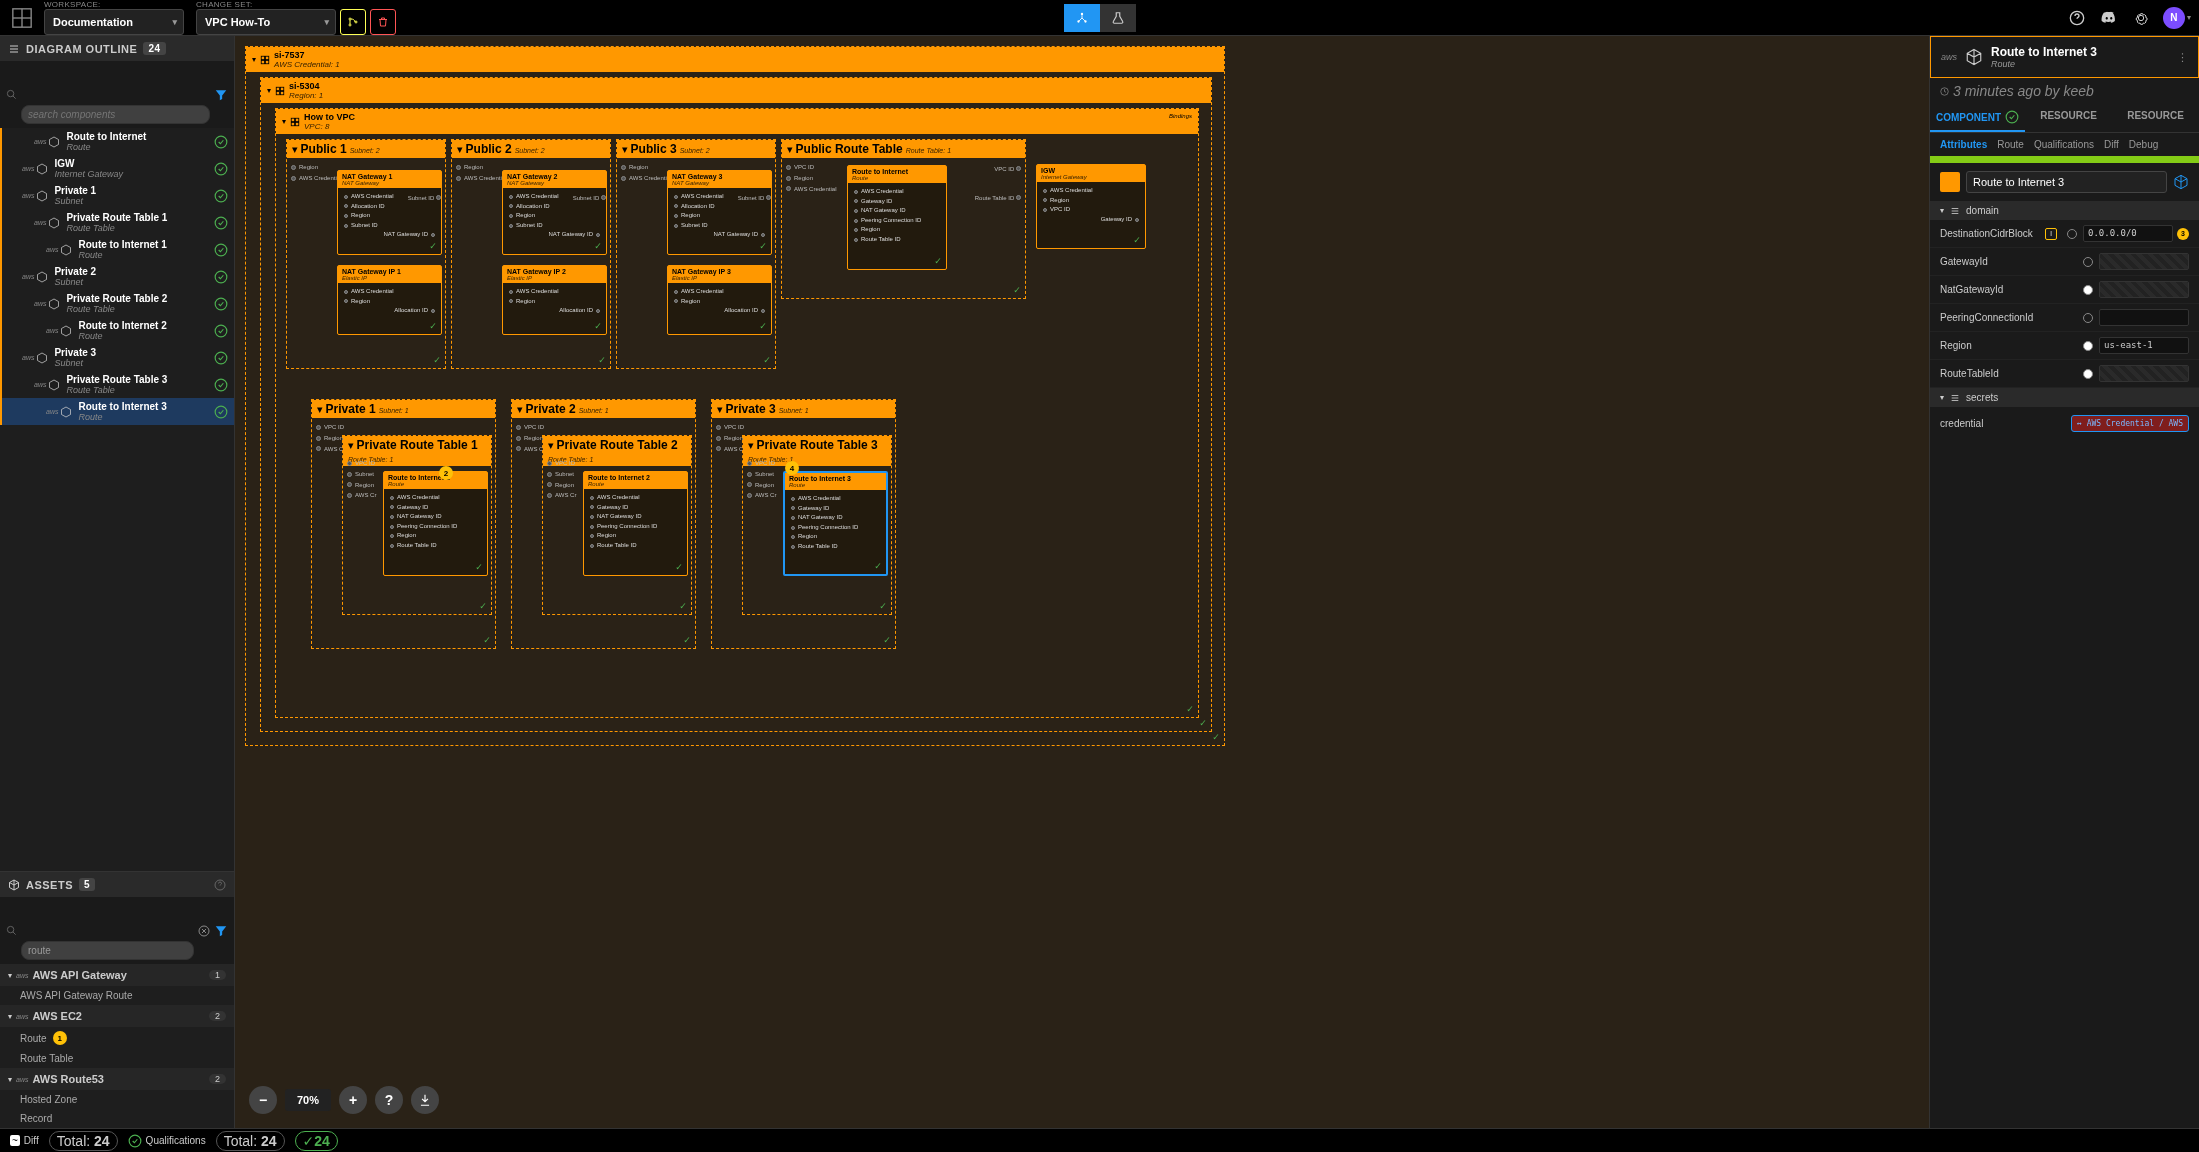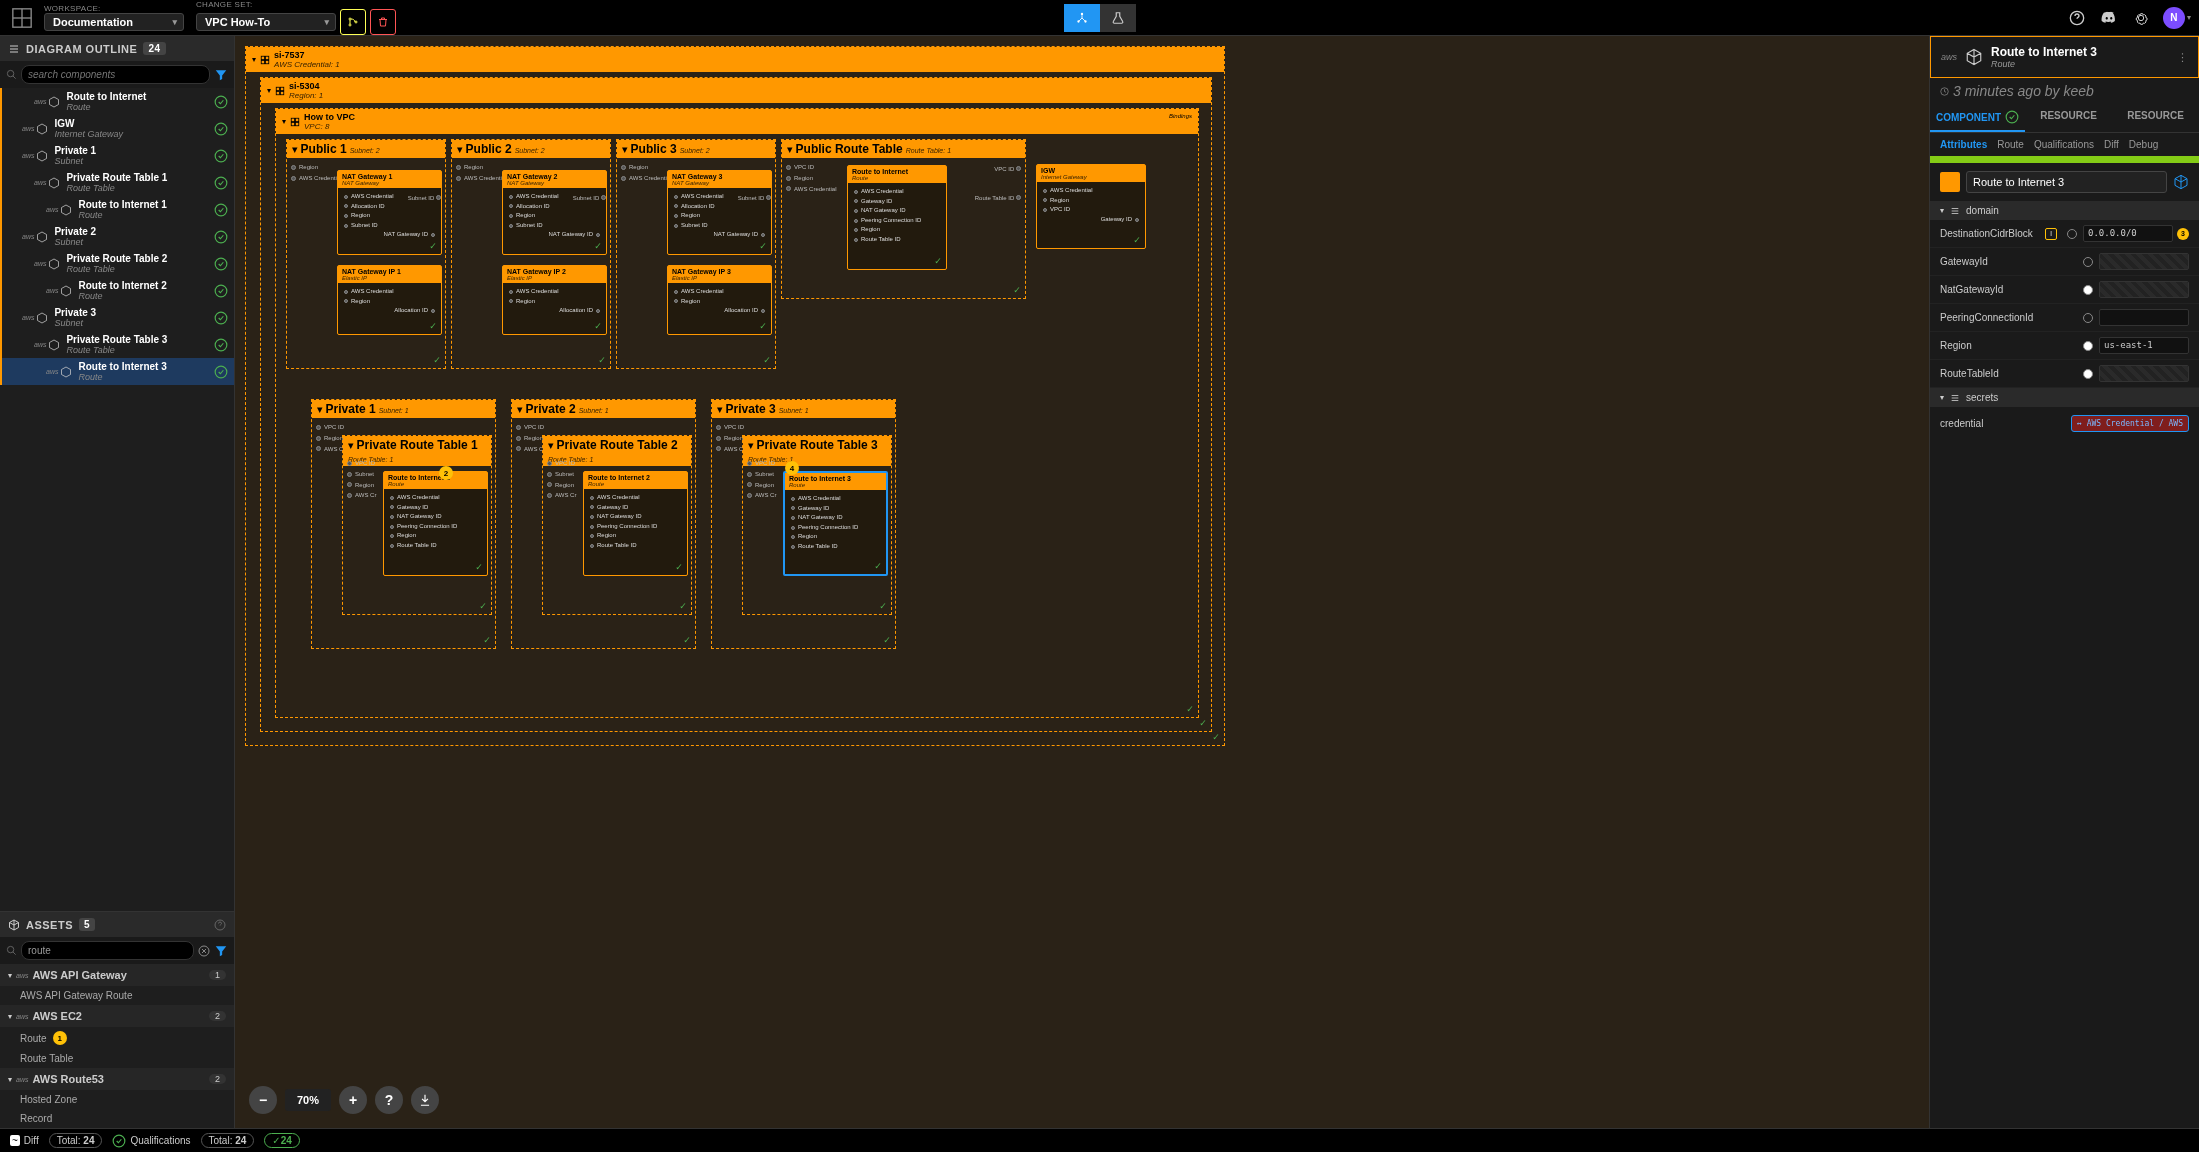--- a/index.html
+++ b/index.html
@@ -2,38 +2,38 @@
 <html><head>
 <meta charset="utf-8">
 <style>
 * { margin: 0; padding: 0; box-sizing: border-box; font-family: -apple-system, BlinkMacSystemFont, "Segoe UI", sans-serif; }
 body { background: #1a1a1a; color: #ccc; font-size: 11px; overflow: hidden; height: 100vh; width: 100vw; }
 .topbar { height: 36px; background: #000; display: flex; align-items: center; padding: 0 8px; border-bottom: 1px solid #333; position: relative; }
 .si-logo { width: 28px; height: 28px; display:flex; align-items:center; justify-content:center; margin-right: 8px;}
 .si-logo svg { stroke:#888; }
 .topbar-group { margin-right: 12px; }
 .topbar-label { font-size: 8px; color: #888; text-transform: uppercase; letter-spacing: 0.3px; }
-.topbar-select { background: #222; border: 1px solid #444; color: #fff; padding: 3px 24px 3px 8px; border-radius: 3px; font-size: 11px; height: 18px; font-weight:bold; min-width: 140px; display:flex; align-items:center; position:relative;}
+.topbar-select { background: #222; border: 1px solid #444; color: #fff; padding: 3px 24px 3px 8px; border-radius: 3px; font-size: 11px; height: 26px; font-weight:bold; min-width: 140px; display:flex; align-items:center; position:relative;}
 .topbar-select::after { content:"▾"; position:absolute; right:6px; font-size:9px; color:#999;}
 .icon-btn { width: 26px; height: 26px; display:flex; align-items:center; justify-content:center; border:1px solid #ff5; border-radius:3px; margin-left:4px; color:#ff5; cursor:pointer;}
 .icon-btn.red { border-color:#f55; color:#f55;}
 .topbar-center { position:absolute; left:50%; transform:translateX(-50%); display:flex; gap:0;}
 .center-tab { width:36px; height:28px; display:flex; align-items:center; justify-content:center; background:#333;}
 .center-tab.active { background:#2196f3; color:#fff;}
 .topbar-right { margin-left:auto; display:flex; align-items:center; gap:12px;}
 .topbar-right .ticon { width:20px; height:20px; color:#ccc; cursor:pointer; display:flex; align-items:center; justify-content:center;}
 .avatar { width:22px; height:22px; border-radius:50%; background:#7c4dff; color:#fff; display:flex; align-items:center; justify-content:center; font-size:10px; font-weight:bold;}
 
 .main { display:flex; height: calc(100vh - 36px - 24px); }
 
 .left-panel { width: 235px; background:#1e1e1e; border-right:1px solid #333; display:flex; flex-direction:column;}
 .section-header { background:#2a2a2a; padding:6px 8px; font-size:11px; font-weight:bold; letter-spacing:0.5px; display:flex; align-items:center; gap:6px;}
 .badge { background:#444; color:#fff; border-radius:3px; padding:1px 5px; font-size:10px;}
 .search-row { display:flex; align-items:center; padding:4px 6px; gap:4px; background:#1a1a1a;}
-.search-input { flex:1; background:#000000; border:1px solid #333; color:#999; padding:3px 6px; font-size:10px; font-style:italic; border-radius:8px;}
+.search-input { flex:1; background:#404040; border:1px solid #333; color:#999; padding:3px 6px; font-size:10px; font-style:italic; border-radius:8px;margin-top:40px;}
 .filter-icon { color:#2196f3; cursor:pointer;}
 
 .outline-list { overflow-y:auto; flex:1; }
 .outline-item { display:flex; align-items:center; padding:3px 6px 3px 14px; border-left:2px solid transparent; cursor:pointer; position:relative;}
 .outline-item.active { background:#1e3a5f; }
 .outline-item.stripe { border-left-color:#ff9800;}
 .outline-item .oi-title { color:#fff; font-weight:bold; font-size:10px;}
 .outline-item .oi-sub { color:#888; font-size:9px; font-style:italic;}
 .outline-item .oi-text { flex:1; overflow:hidden;}
 .outline-item .check { width:14px; height:14px; color:#4caf50; flex-shrink:0;}
@@ -106,21 +106,21 @@
 .attr-row .val-box { width:90px; background:#111; border:1px solid #333; padding:2px 4px; font-family:monospace; font-size:9px; color:#ccc; border-radius:2px; height:17px;}
 .attr-row .striped { background: repeating-linear-gradient(45deg,#222,#222 4px,#2a2a2a 4px,#2a2a2a 8px);}
 .attr-row .ybadge-sm { width:12px; height:12px; border-radius:50%; background:#ffc107; color:#000; font-size:7px; font-weight:bold; display:flex; align-items:center; justify-content:center; margin-left:4px;}
 .cred-row { display:flex; align-items:center; padding:8px 10px; font-size:10px;}
 .cred-row .label { flex:1;}
 .cred-badge { background:#7f1d1d; border:1px solid #2196f3; color:#7ab8ff; padding:3px 5px; font-size:8px; border-radius:3px; font-family:monospace;}
 
 .statusbar { height:24px; background:#000; display:flex; align-items:center; padding:0 10px; border-top:1px solid #333; font-size:10px;}
 .statusbar .sb-left { flex:1; color:#888;}
 .statusbar .sb-right { display:flex; align-items:center; gap:10px;}
-.pill { border:1px solid #555; border-radius:10px; padding:1px 7px; font-size:10px;text-align:center;}
+.pill { border:1px solid #555; border-radius:10px; padding:1px 7px; font-size:14px;text-align:center;}
 .pill.green { border-color:#4caf50; color:#4caf50;}
 .pill .num { font-weight:bold;}
 
 svg.check-svg { width:14px; height:14px; stroke:#4caf50; stroke-width:2; fill:none;}
 </style>
 </head>
 <body>
 
 <div class="topbar">
   <div class="si-logo">

